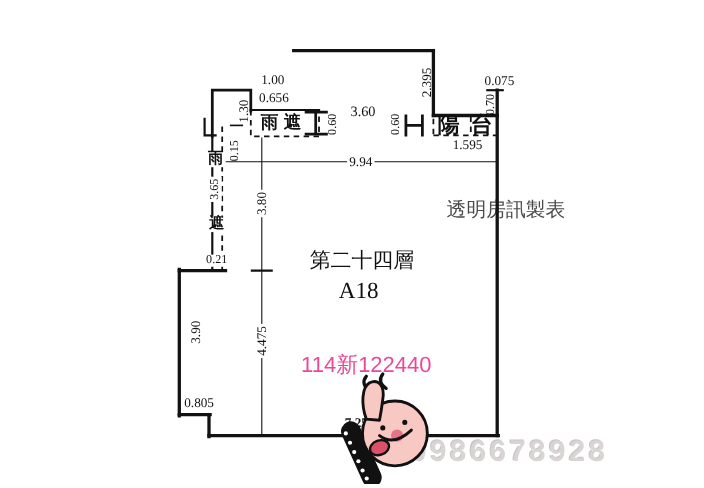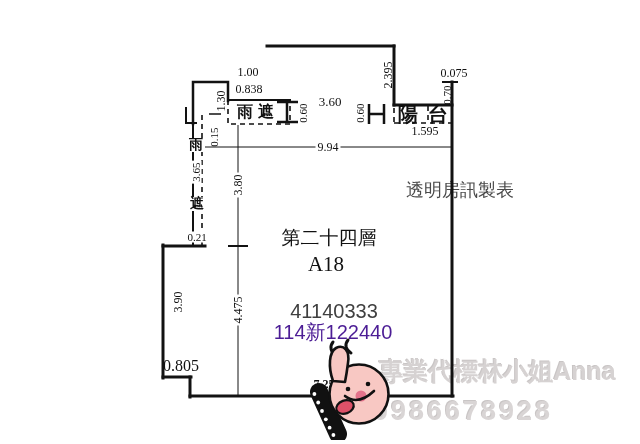--- a/index.html
+++ b/index.html
@@ -17,21 +17,20 @@
   .lbl.sans{font-family:"Liberation Sans","DejaVu Sans",sans-serif;}
   .lbl.emboss{text-shadow:1px 1px 0 #ffffff,-1px -1px 0 #c9c5c5;}
 </style>
 </head>
 <body>
 
 <div id="canvas">
 
   <div id="back-layer">
       <span class="lbl" style="left: 460px; top: 190px; font-size: 18px; color: rgb(74, 74, 74);">透明房訊製表</span>
-      <span class="lbl sans emboss" style="left: 497px; top: 371px; font-size: 25px; font-weight: bold; color: rgb(214, 210, 210);">專業代標林小姐Anna</span>
       <span class="lbl sans emboss" style="left: 463px; top: 411px; font-size: 27px; font-weight: bold; color: rgb(217, 213, 213); letter-spacing: 3px;">0986678928</span>
     </div>
 
   <svg id="plan-svg" width="640" height="444" viewBox="0 0 640 444">
     <g fill="none" stroke-width="3" stroke-linecap="square" stroke-linejoin="miter" stroke="#121212">
       <path d="M267,46 H394"></path>
       <path d="M394,46 V105"></path>
       <path d="M394,105 H452"></path>
       <path d="M452,82 V396"></path>
       <path stroke-width="2" d="M443,82 H457"></path>
@@ -61,44 +60,43 @@
       <path d="M238,125 V396"></path>
       <path stroke-width="2" d="M228,246 H248"></path>
       <path stroke-width="1.5" d="M209,114 H221"></path>
     </g>
   </svg>
 
   <div id="front-layer">
       <span class="lbl" style="left: 212px; top: 72px; font-size: 12px; margin-left: 36px;">1.00</span>
       <span class="lbl" style="left: 330px; top: 57px; font-size: 13px; margin-top: 44px;">3.60</span>
       <span class="lbl rot" style="left: 388px; top: 75px; font-size: 12px;">2.395</span>
-      <span class="lbl" style="left: 249px; top: 89px; font-size: 12px;">0.838</span>
+      <span class="lbl" style="left: 249px; top: 89px; font-size: 12px;">0.656</span>
       <span class="lbl rot" style="left: 221px; top: 101px; font-size: 12px;">1.30</span>
       <span class="lbl rot" style="left: 214px; top: 137px; font-size: 11px;">0.15</span>
       <span class="lbl" style="left: 258px; top: 112px; font-size: 16px; font-weight: bold; letter-spacing: 5px;">雨遮</span>
       <span class="lbl rot" style="left: 303px; top: 113px; font-size: 11px;">0.60</span>
       <span class="lbl rot" style="left: 360px; top: 113px; font-size: 11px;">0.60</span>
       <span class="lbl" style="left: 428px; top: 114px; font-size: 20px; font-weight: bold; letter-spacing: 10px;">陽台</span>
       <span class="lbl" style="left: 437px; top: 73px; font-size: 12px; margin-left: 17px;">0.075</span>
       <span class="lbl rot" style="left: 447px; top: 95px; font-size: 11px;">0.70</span>
       <span class="lbl" style="left: 425px; top: 131px; font-size: 12px;">1.595</span>
       <span class="lbl bg" style="left: 328px; top: 147px; font-size: 12px;">9.94</span>
       <span class="lbl rot bg" style="left: 238px; top: 185px; font-size: 12px;">3.80</span>
       <span class="lbl rot bg" style="left: 238px; top: 310px; font-size: 12px;">4.475</span>
       <span class="lbl bg" style="left: 196px; top: 145px; font-size: 14px; font-weight: bold;">雨</span>
       <span class="lbl rot bg" style="left: 196px; top: 172px; font-size: 11px;">3.65</span>
       <span class="lbl bg" style="left: 197px; top: 204px; font-size: 14px; font-weight: bold;">遮</span>
       <span class="lbl bg" style="left: 197px; top: 237px; font-size: 11px;">0.21</span>
       <span class="lbl rot" style="left: 178px; top: 302px; font-size: 12px;">3.90</span>
-      <span class="lbl" style="left: 181px; top: 366px; font-size: 16px;">0.805</span>
+      <span class="lbl" style="left: 181px; top: 366px; font-size: 12px;">0.805</span>
       <span class="lbl" style="left: 324px; top: 384px; font-size: 12px; font-weight: bold;">7.25</span>
       <span class="lbl" style="left: 329px; top: 237px; font-size: 19px; font-weight: normal;">第二十四層</span>
       <span class="lbl" style="left: 326px; top: 264px; font-size: 21px;">A18</span>
-      <span class="lbl sans" style="left: 334px; top: 311px; font-size: 20px; color: rgb(63, 63, 63);">41140333</span>
-      <span class="lbl sans" style="left: 333px; top: 332px; font-size: 20px; color: #4c1d95;">114新122440</span>
+      <span class="lbl sans" style="left: 333px; top: 332px; font-size: 20px; color: #ec4899;">114新122440</span>
     </div>
 
   <svg id="sticker-svg" width="100" height="105" viewBox="0 0 100 105">
     <path d="M28,7 c-4,5 -2,10 3,13" fill="none" stroke="#111" stroke-width="3" stroke-linecap="round"></path>
     <path d="M43,5 c-4,5 -2,10 3,13" fill="none" stroke="#111" stroke-width="3" stroke-linecap="round"></path>
     <path d="M14,57 L33,99" stroke="#111" stroke-width="18" stroke-linecap="round" fill="none"></path>
     <g fill="#ffffff">
       <circle cx="9.4" cy="59" r="1.9"></circle>
         <circle cx="13.2" cy="67.5" r="1.9"></circle>
       <circle cx="17" cy="76" r="1.9"></circle>

